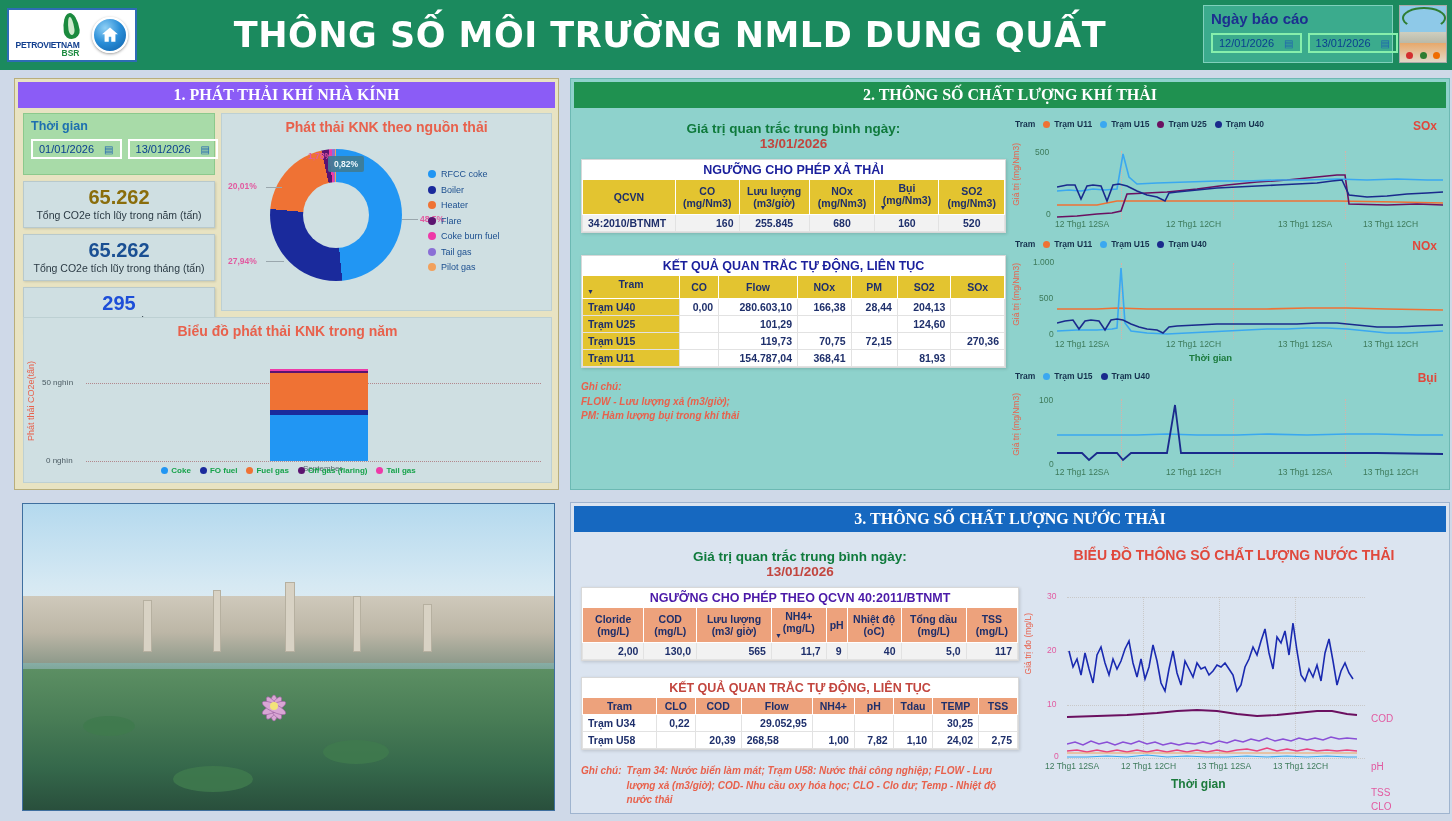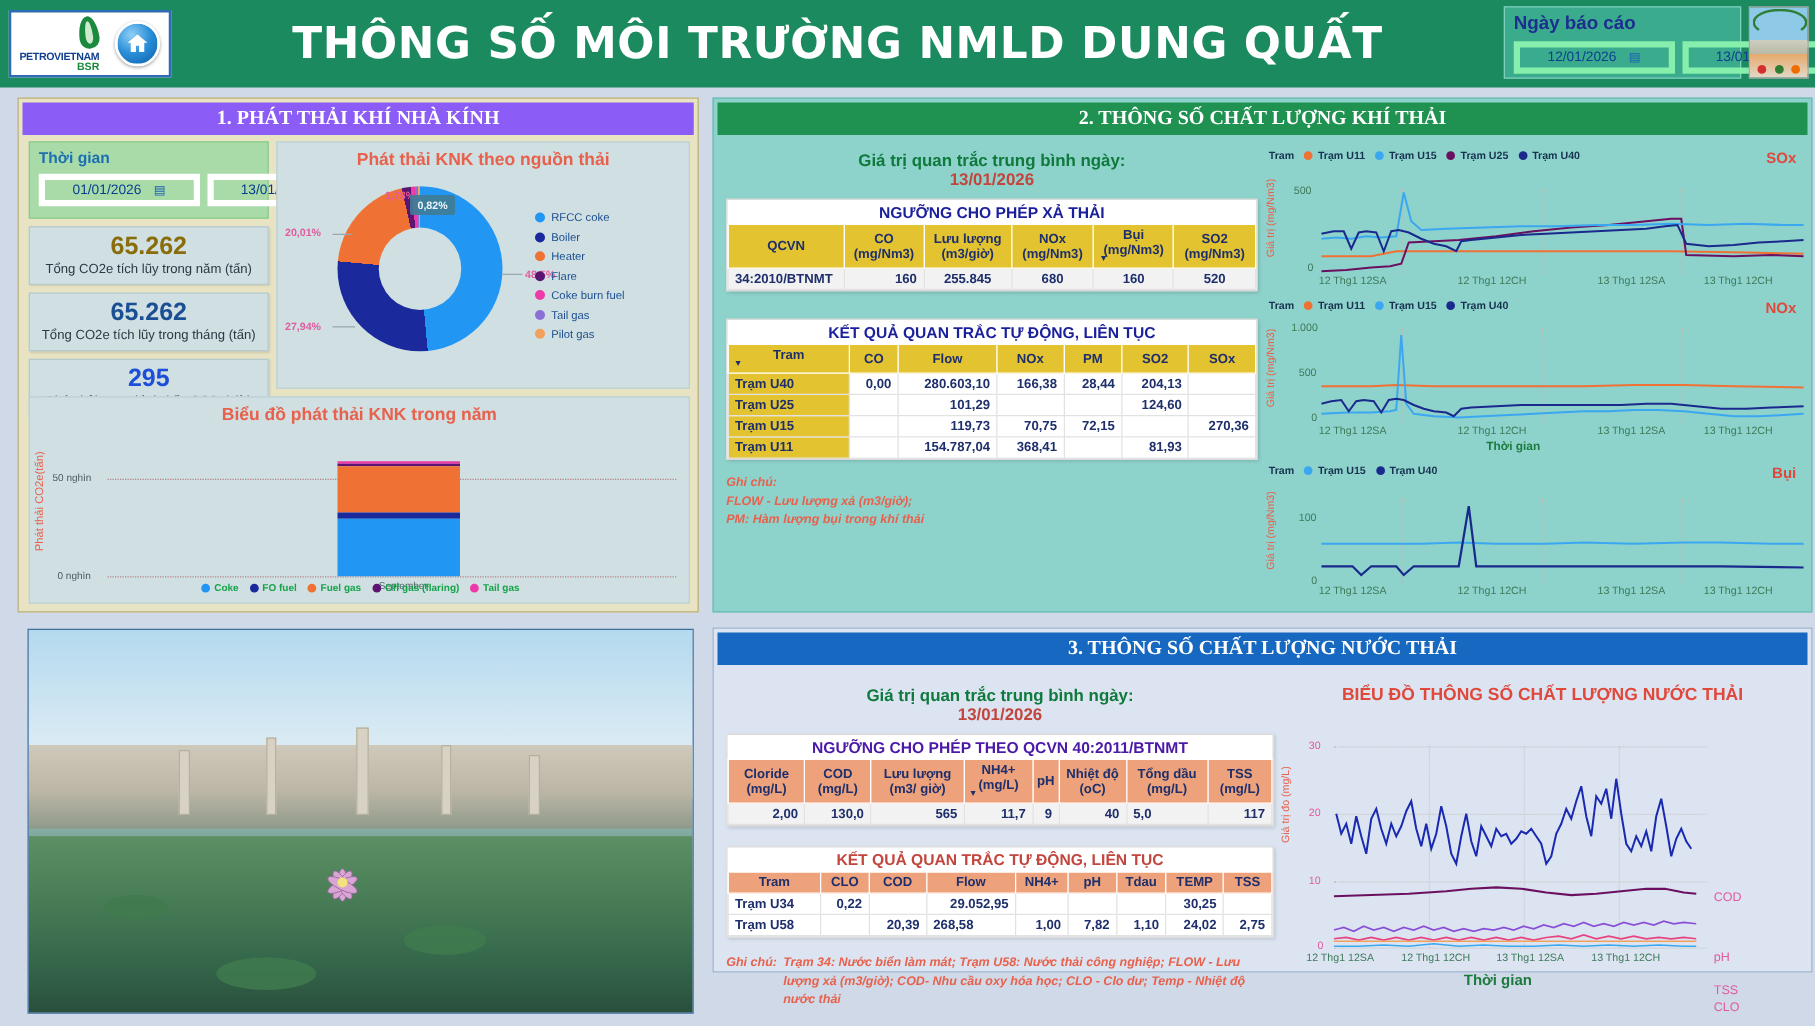--- a/index.html
+++ b/index.html
@@ -45,21 +45,21 @@
     color: #fff; font-size: 35px; font-weight: bold; letter-spacing: .5px;
     font-family: "DejaVu Sans", sans-serif;
   }
   #date-panel {
     position: absolute; left: 1203px; top: 5px; width: 190px; height: 58px;
     background: #3bab8d; border: 1px solid #7fd0bb; padding: 4px 7px;
   }
   #date-panel .dp-title { color: #1c2f8f; font-size: 15px; font-weight: bold; }
   .date-row { display: flex; gap: 6px; margin-top: 6px; }
   .date-box {
-    border: 5px solid #86efac; padding: 2px 22px; font-size: 11px; color: #0a3f8f;
+    border: 2px solid #86efac; padding: 2px 6px; font-size: 11px; color: #0a3f8f;
     display: flex; align-items: center; gap: 10px; background: transparent;
   }
   .cal-ico { color: #1f63b0; font-size: 10px; }
   #plant-thumb {
     position: absolute; left: 1399px; top: 5px; width: 48px; height: 58px;
     background: linear-gradient(#8ec9e8 0%, #8ec9e8 46%, #cfcfc0 46%, #b9b9a8 66%, #e7a86a 66%, #e2d8c8 100%);
     border: 1px solid #aaa; overflow:hidden;
   }
   #plant-thumb .pt-ring {
     position:absolute; left:2px; top:1px; width:44px; height:22px; border-radius:50%;
@@ -168,21 +168,21 @@
   .mc-legend { display:flex; align-items:center; gap:4px; font-size:8.5px; color:#16324f; font-weight:bold; }
   .mc-legend i { width:7px; height:7px; border-radius:50%; display:block; }
   .mc-param { position:absolute; right: 6px; top: 0; font-size:12px; font-weight:bold; color:#e0483c; }
   .mc-ylab { position:absolute; writing-mode: vertical-rl; transform: rotate(180deg); font-size:8.5px; color:#e8614c; }
   .mc-tick { position:absolute; font-size:8.5px; color:#3d7a5a; }
   .mc-xlab { position:absolute; font-size:9.5px; color:#1b7a3c; font-weight:bold; }
   .vgrid { position:absolute; border-left:1px dotted #d8b0a8; }
 
   
   #panel3 {
-    position:absolute; left: 570px; top: 502px; width: 880px; height: 276px;
+    position:absolute; left: 570px; top: 502px; width: 880px; height: 312px;
     background: #dbe4f0; border:1px solid #9fb4cf;
   }
   #p3-title { background: #1668c0; margin: 3px; }
   table.grid2 { width:100%; border-collapse: collapse; font-size: 10.5px; }
   table.grid2 th {
     background:#eda27c; color:#1e2f6b; font-weight:bold; border:1px solid #fff;
     padding: 2px 3px; line-height:1.15;
   }
   table.grid2 td { border:1px solid #e2e2e2; padding: 2px 5px; color:#1e2f6b; font-weight:bold; }
   .note3 { font-size: 10px; color:#e8614c; font-style: italic; font-weight:bold; line-height:1.45; }
@@ -560,21 +560,21 @@
           <i style="background:#3aa8f0"></i>
           <span>Trạm U15</span>
         </span>
       <span class="mc-legend">
           <i style="background:#1a2a8c"></i>
           <span>Trạm U40</span>
         </span>
     </div>
     <div class="mc-param">Bụi</div>
     <div class="mc-ylab" style="left:0px; top:22px;">Giá trị (mg/Nm3)</div>
-    <div class="mc-tick" style="left:28px; top:38px;">100</div>
+    <div class="mc-tick" style="left:28px; top:24px;">100</div>
     <div class="mc-tick" style="left:38px; top:88px;">0</div>
     <div class="vgrid" style="left:110px; top:28px; height:68px;"></div>
     <div class="vgrid" style="left:222px; top:28px; height:68px;"></div>
     <div class="vgrid" style="left:334px; top:28px; height:68px;"></div>
     <svg style="position:absolute; left:46px; top:26px;" width="386" height="70">
       <polyline fill="none" stroke="#3aa8f0" stroke-width="1.6" points="0,38 40,38 80,38 110,37 140,38 180,38 210,37 250,38 290,37 320,37 360,38 386,38"></polyline>
       <polyline fill="none" stroke="#1a2a8c" stroke-width="1.8" points="0,56 25,56 32,63 40,56 60,56 66,63 74,56 110,56 118,8 124,56 200,56 260,56 320,56 386,57"></polyline>
     </svg>
     <div class="mc-tick" style="left:44px; top:96px;">12 Thg1 12SA</div>
     <div class="mc-tick" style="left:155px; top:96px;">12 Thg1 12CH</div>
@@ -606,21 +606,21 @@
         </tr>
           </thead>
         <tbody>
             <tr style="background:#f2f2f2;">
           <td style="text-align:right">2,00</td>
           <td style="text-align:right">130,0</td>
           <td style="text-align:right">565</td>
           <td style="text-align:right">11,7</td>
           <td style="text-align:right">9</td>
           <td style="text-align:right">40</td>
-          <td style="text-align:left">5,0</td>
+          <td style="text-align:right">5,0</td>
           <td style="text-align:right">117</td>
         </tr>
           </tbody>
       </table>
     </div>
 
     <div class="tbl-card" style="margin-top:16px;">
       <div class="tbl-cap" style="color:#c2453e;">KẾT QUẢ QUAN TRẮC TỰ ĐỘNG, LIÊN TỤC</div>
       <table class="grid2">
         <thead>

